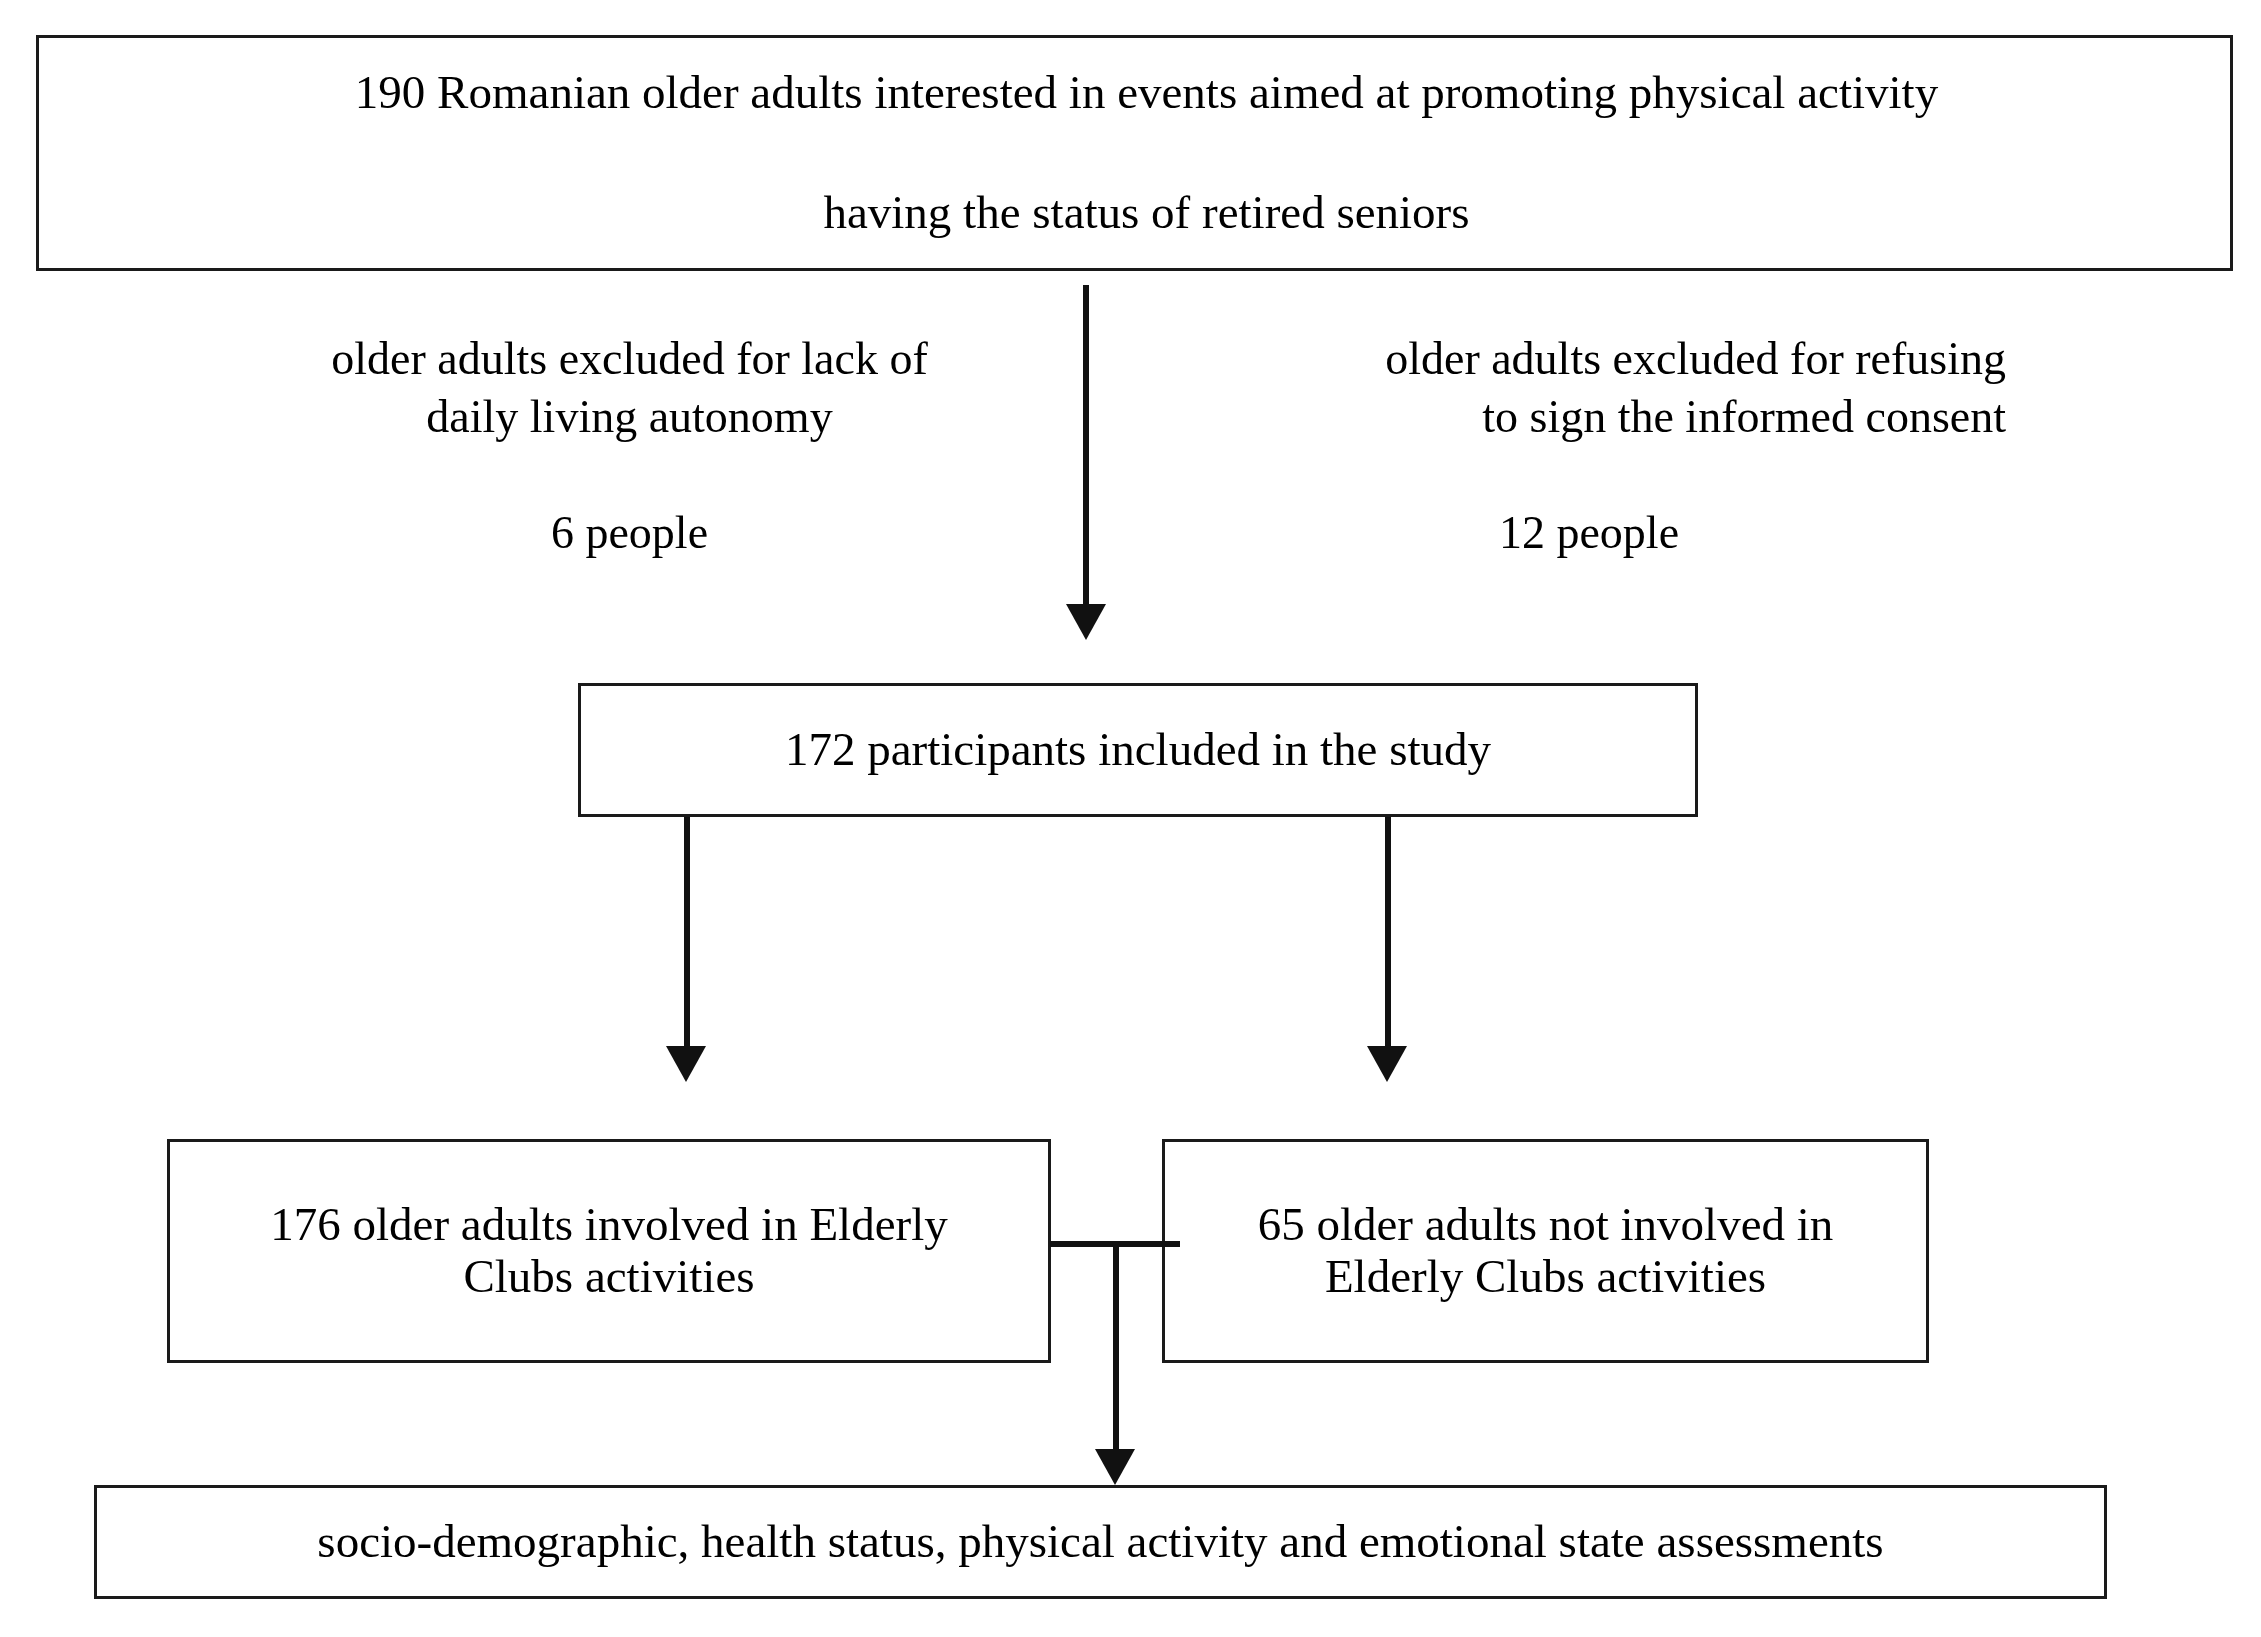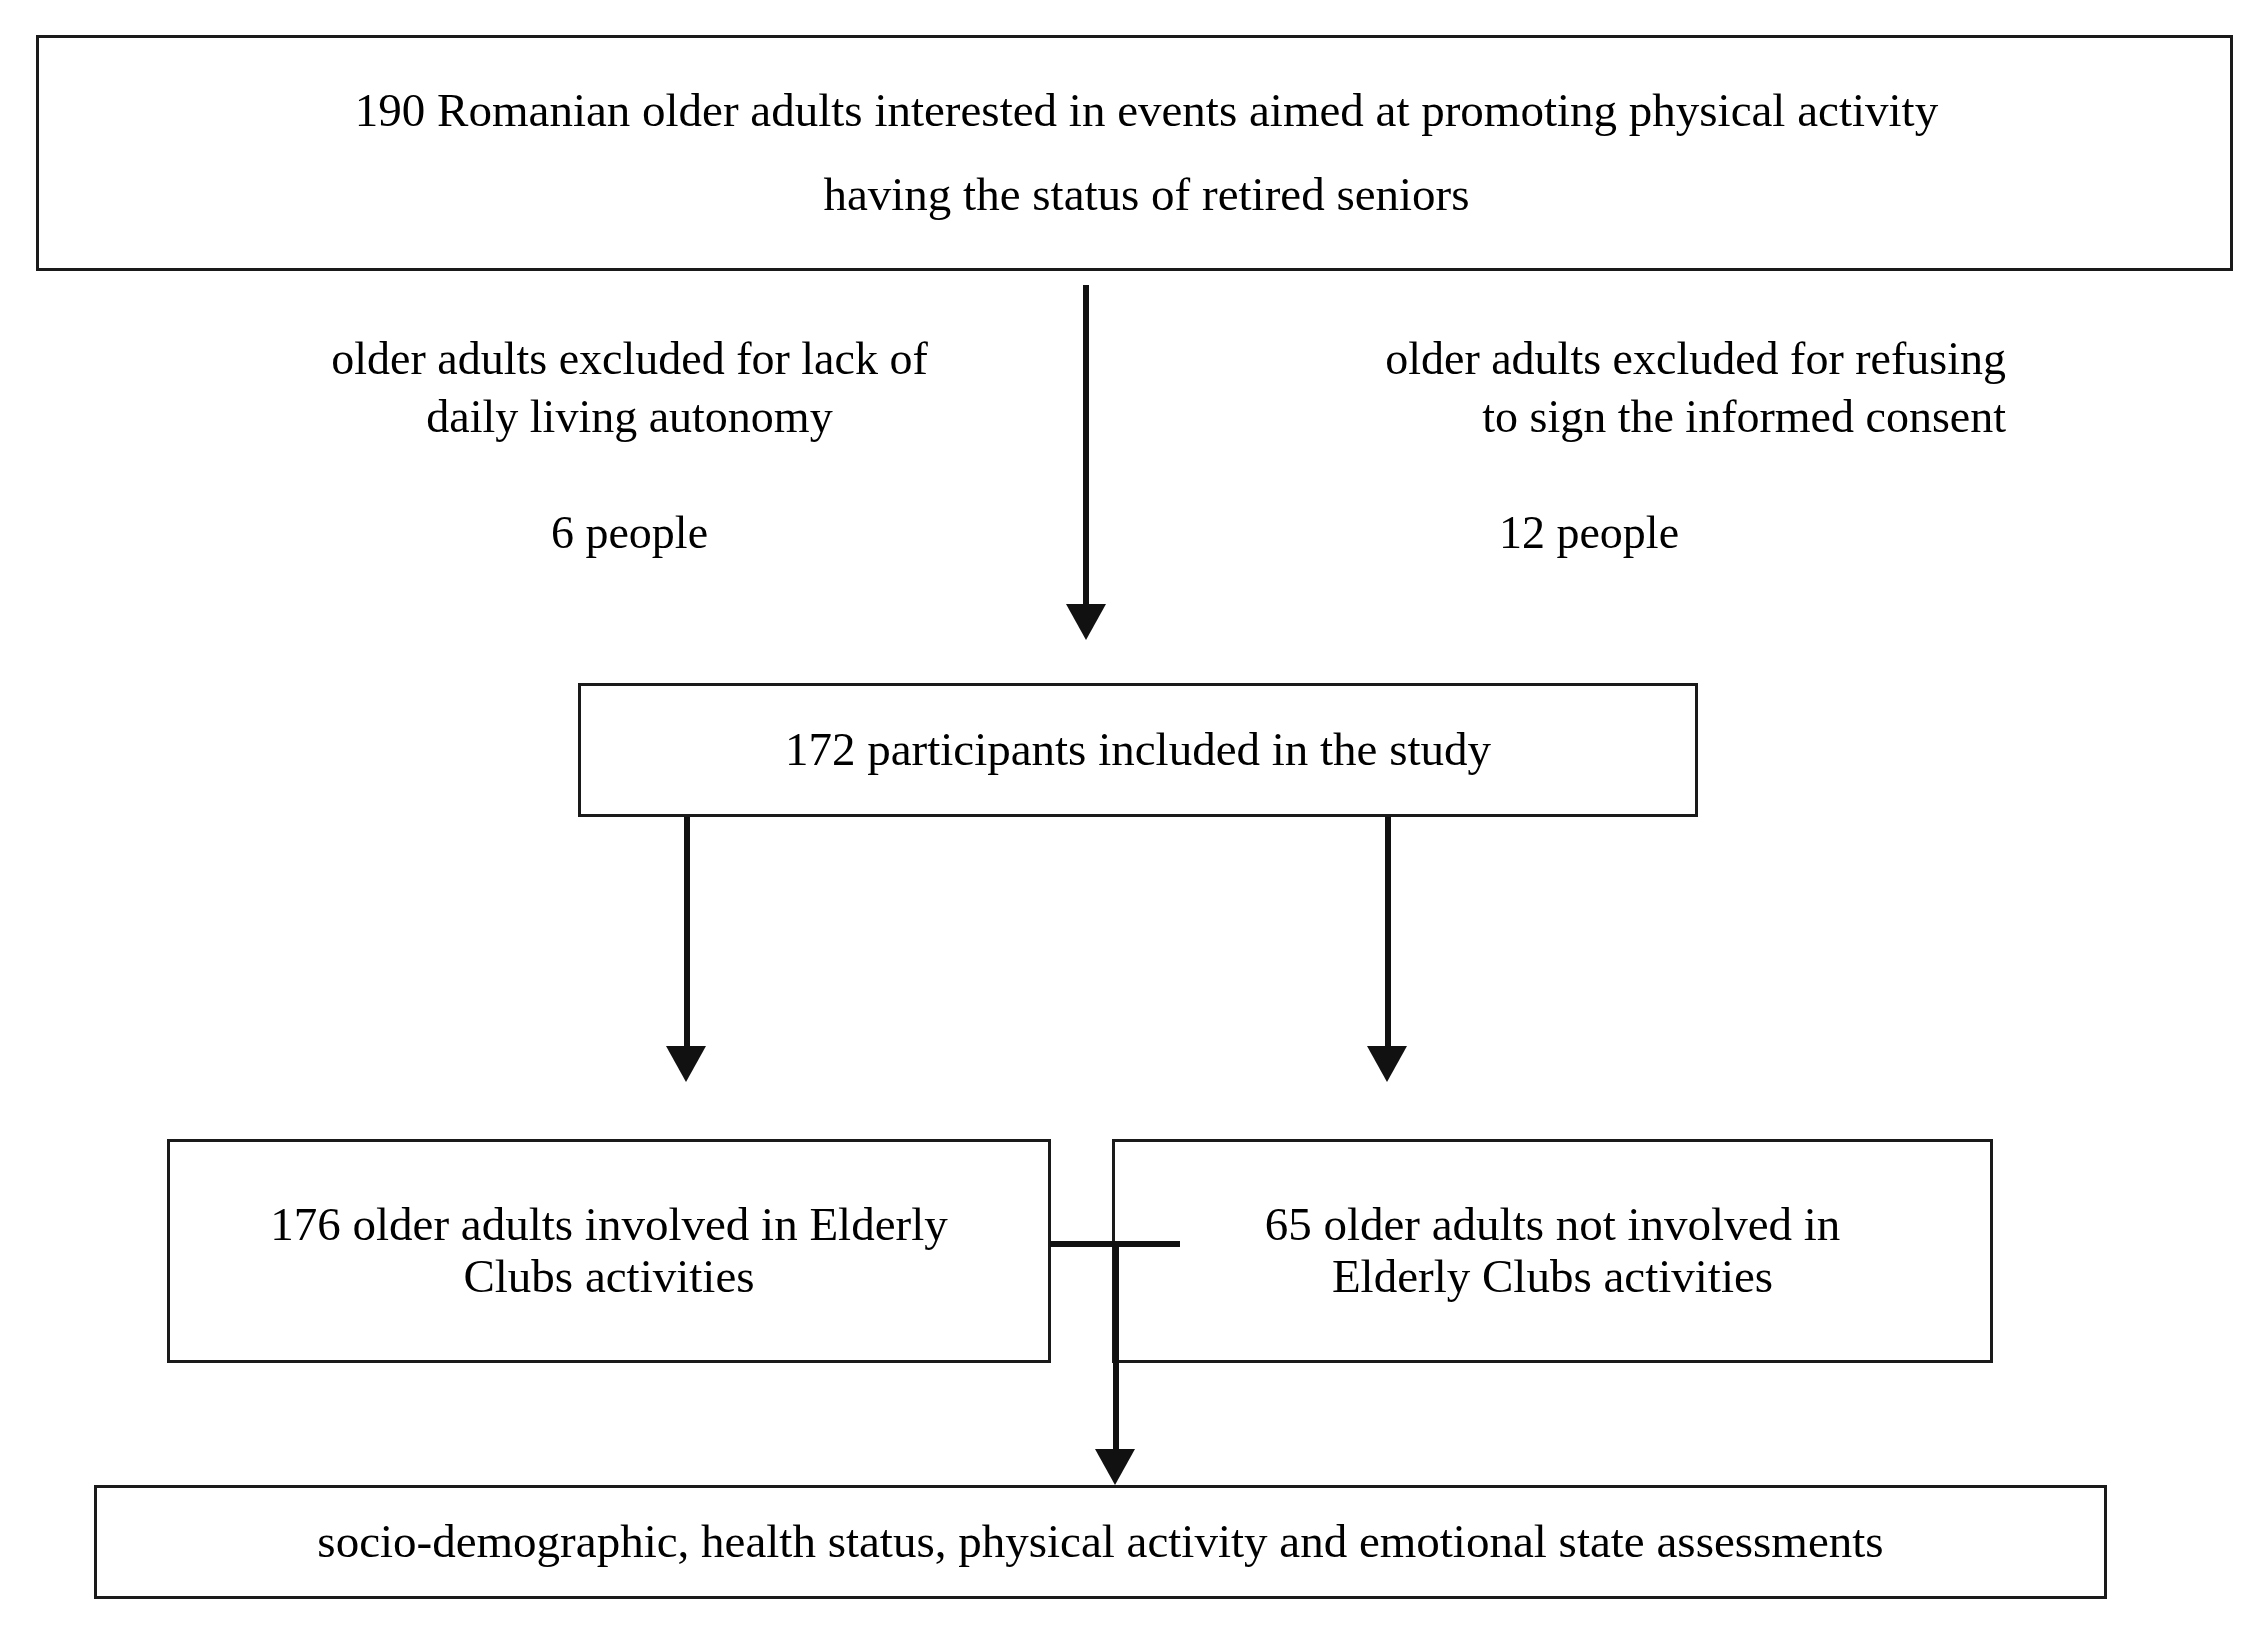--- a/index.html
+++ b/index.html
@@ -58,25 +58,25 @@
     position: absolute;
     width: 0;
     height: 0;
     border-left: 20.5px solid transparent;
     border-right: 20.5px solid transparent;
     border-top: 36px solid #111111;
   }
 
   
   #box-top        { left: 36px;  top: 35px;   width: 2197px; height: 236px; }
-  #box-top .line  { margin: 16px 0; padding-left: 24px; }
+  #box-top .line  { margin: 34px 0; padding-left: 24px; }
 
   #box-included   { left: 530px; top: 683px;  width: 1120px; height: 134px; margin-left: 48px; }
   #box-left       { left: 167px; top: 1139px; width: 884px; height: 224px; }
-  #box-right      { left: 1112px;top: 1139px; width: 881px; height: 224px; }
+  #box-right      { left: 1162px;top: 1139px; width: 767px; height: 224px; }
   #box-bottom     { left: 94px; top: 1485px; width: 2013px; height: 114px; justify-content: center; }
 
   #txt-exclusion-left  { left: 236px;  top: 330px; width: 787px; }
   #txt-exclusion-right { left: 1172px; top: 330px; width: 834px; text-align: right; }
   #txt-count-left      { left: 236px;  top: 504px; width: 787px; }
   #txt-count-right     { left: 1172px; top: 504px; width: 834px; }
 
   
   #arrow-main-line  { left: 1083px; top: 285px; height: 330px; }
   #arrow-main-head  { left: 1066px; top: 604px; }

